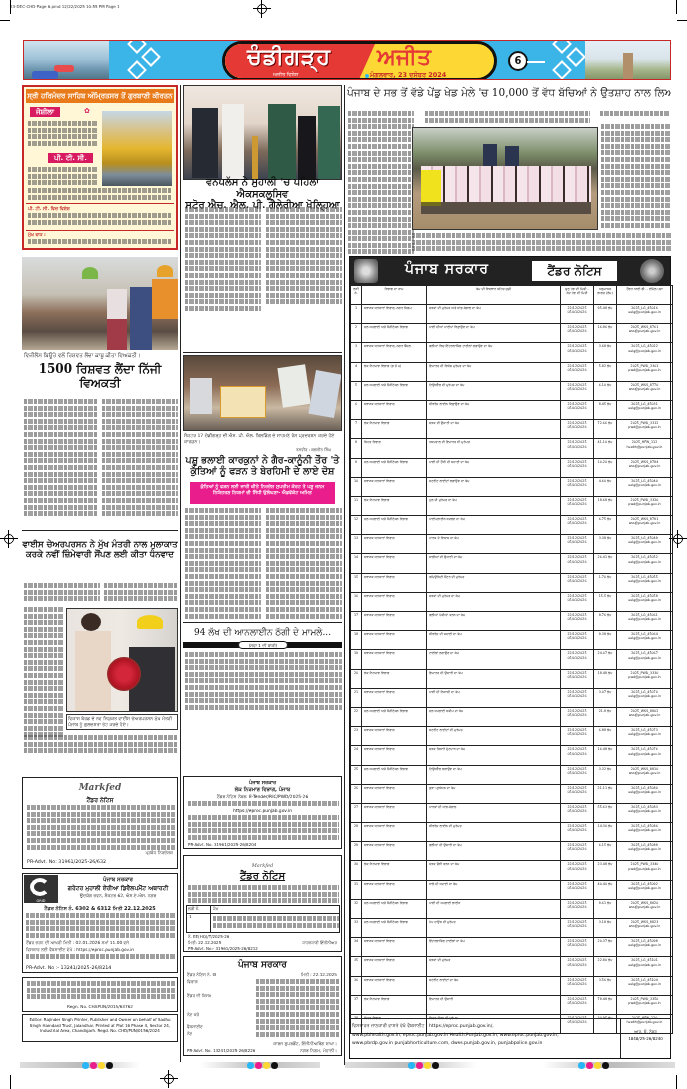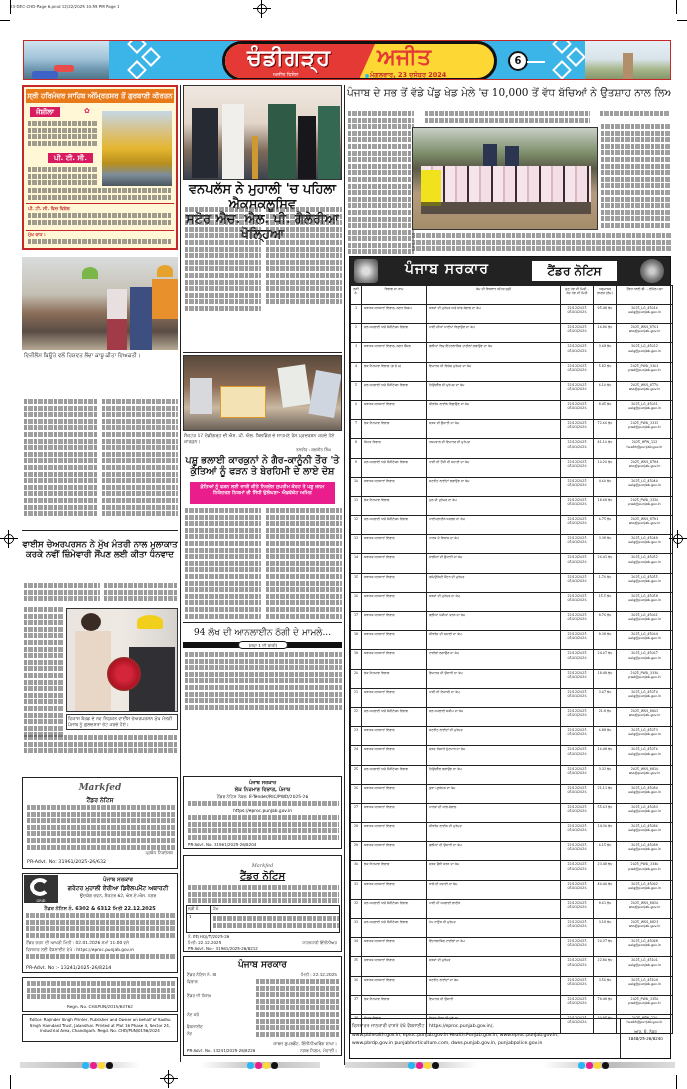--- a/index.html
+++ b/index.html
@@ -17,21 +17,21 @@
   .masthead { position: absolute; left: 23px; top: 40px; width: 648px; height: 40px; border: 1px solid #c62828; background: #3bb4e8; overflow: hidden; }
   .mast-photo-left { position: absolute; left: 0; top: 0; width: 85px; height: 40px; background: linear-gradient(180deg,#cfe3ee 0%,#9fc2d8 45%,#6f98b1 70%,#4a6f80 100%); }
   .mast-photo-left .boat { position:absolute; left:30px; top:24px; width:20px; height:7px; background:#e74b4b; border-radius:3px; }
   .mast-photo-left .boat2 { position:absolute; left:8px; top:30px; width:26px; height:8px; background:#3d63c7; border-radius:3px; }
   .mast-photo-right { position: absolute; right: 0; top: 0; width: 85px; height: 40px; background: linear-gradient(180deg,#e5eef5 0%,#d9e4ea 45%,#a8b88e 70%,#7e8f63 100%); }
   .mast-photo-right .statue { position:absolute; left:38px; top:12px; width:10px; height:26px; background:#b18f6a; }
   .diamonds { position:absolute; top:0; height:40px; width:40px; }
   .diamonds i { position:absolute; width:14px; height:14px; border:2px solid #fff; transform: rotate(45deg); }
   .mast-pill { position: absolute; left: 198px; top: 0; width: 275px; height: 40px; border-radius: 20px; border: 3px solid #111; overflow: hidden; background:#fdd835; }
   .mast-pill .red { position:absolute; left:0; top:0; width:150px; height:40px; background:#e53935; clip-path: polygon(0 0,100% 0,88% 100%,0 100%); }
-  .mast-title1 { position:absolute; left:22px; top:1px; font-size:22px; font-weight:bold; color:#fff; letter-spacing:1px; text-shadow: 1px 1px 0 #600; font-family: Liberation Sans, sans-serif; }
+  .mast-title1 { position:absolute; left:22px; top:1px; font-size:22px; font-weight:bold; color:#fff; letter-spacing:1px; text-shadow: 1px 1px 0 #600; font-family: Liberation Mono, monospace; }
   .mast-sub1 { position:absolute; left:48px; top:27px; font-size:5px; color:#fff; }
   .mast-title2 { position:absolute; left:152px; top:0px; font-size:22px; font-weight:bold; color:#e53935; font-family: "DejaVu Sans", sans-serif; }
   .mast-date { position:absolute; left:145px; top:27px; font-size:6.5px; color:#c62828; font-weight:bold; white-space: nowrap; }
   .mast-dot { position:absolute; left:140px; top:30px; width:4px; height:4px; border-radius:50%; background:#29b6f6; }
   .page-num { position:absolute; left:484px; top:10px; width:20px; height:20px; border-radius:50%; border:2px solid #111; background:#fff; font-size:10px; font-weight:bold; text-align:center; line-height:16px; }
   .pn-line { position:absolute; left:503px; top:20px; width:18px; height:2px; background:#fff; }
 
   
   .col-rule { position:absolute; width:1px; background:#222; }
   .hrule { position:absolute; height:1px; background:#222; }
@@ -169,20 +169,21 @@
 <div class="photo" style="left:22px;top:257px;width:156px;height:93px;background:linear-gradient(180deg,#d9dcdc 0%,#c5c0b4 40%,#8c6f5a 60%,#5a4c44 80%,#b6a893 100%)">
   <div style="position:absolute;left:60px;top:10px;width:16px;height:12px;border-radius:50% 50% 0 0;background:#7ab648"></div>
   <div style="position:absolute;left:135px;top:8px;width:16px;height:12px;border-radius:50% 50% 0 0;background:#e6a22b"></div>
   <div style="position:absolute;left:130px;top:22px;width:26px;height:40px;background:#e8912c"></div>
   <div style="position:absolute;left:85px;top:32px;width:20px;height:30px;background:#e8e0e0"></div>
   <div style="position:absolute;left:85px;top:62px;width:20px;height:31px;background:#a13b48"></div>
   <div style="position:absolute;left:108px;top:30px;width:22px;height:63px;background:#3d4f80"></div>
 </div>
 <div class="caption" style="left:24px;top:352px;width:154px">ਵਿਜੀਲੈਂਸ ਬਿਊਰੋ ਵਲੋਂ ਰਿਸ਼ਵਤ ਲੈਂਦਾ ਕਾਬੂ ਕੀਤਾ ਵਿਅਕਤੀ।</div>
 <div class="headline" style="left:22px;top:363px;width:156px;font-size:12px">
+  <div>1500 ਰਿਸ਼ਵਤ ਲੈਂਦਾ ਨਿੱਜੀ ਵਿਅਕਤੀ</div>
 </div>
 <div class="txt" style="left:24px;top:399px;width:74px;height:122px">
   <span class="l"></span>
     <span class="l"></span>
     <span class="l"></span>
     <span class="l"></span>
     <span class="l"></span>
     <span class="l"></span>
     <span class="l"></span>
     <span class="l"></span>
@@ -319,21 +320,21 @@
 <div class="adbox" style="left:22px;top:1014px;width:156px;height:28px;padding:2px;font-size:4px;line-height:5.6px;text-align:center;white-space:normal">Editor: Rajinder Singh Printer, Publisher and Owner on behalf of Sadhu Singh Hamdard Trust, Jalandhar. Printed at Plot 16 Phase 4, Sector 24, Industrial Area, Chandigarh. Regd. No. CHD/PUN/0156/2024</div>
 
 <div class="photo" style="left:183px;top:85px;width:159px;height:95px;background:linear-gradient(180deg,#efe8e0 0%,#e2d5c9 40%,#7d6a5a 70%,#3d4350 100%);border:1px solid #333">
   <div style="position:absolute;left:8px;top:22px;width:26px;height:70px;background:#252a33"></div>
   <div style="position:absolute;left:38px;top:18px;width:22px;height:75px;background:#f1efeb"></div>
   <div style="position:absolute;left:84px;top:18px;width:28px;height:75px;background:#2f5a45"></div>
   <div style="position:absolute;left:114px;top:30px;width:18px;height:63px;background:#18181c"></div>
   <div style="position:absolute;left:134px;top:20px;width:22px;height:73px;background:#356852"></div>
   <div style="position:absolute;left:68px;top:50px;width:6px;height:43px;background:#cc9933"></div>
 </div>
-<div class="headline" style="left:183px;top:182px;width:159px;font-size:13px">
+<div class="headline" style="left:183px;top:176px;width:159px;font-size:10px">
   <div>ਵਨਪਲੱਸ ਨੇ ਮੁਹਾਲੀ 'ਚ ਪਹਿਲਾ ਐਕਸਕਲੂਸਿਵ</div>
   <div>ਸਟੋਰ ਐਚ. ਐਲ. ਪੀ. ਗੈਲੇਰੀਆ ਖੋਲ੍ਹਿਆ</div>
 </div>
 <div class="txt" style="left:185px;top:207px;width:76px;height:108px">
   <span class="l"></span>
     <span class="l"></span>
     <span class="l"></span>
     <span class="l"></span>
     <span class="l"></span>
     <span class="l"></span>

